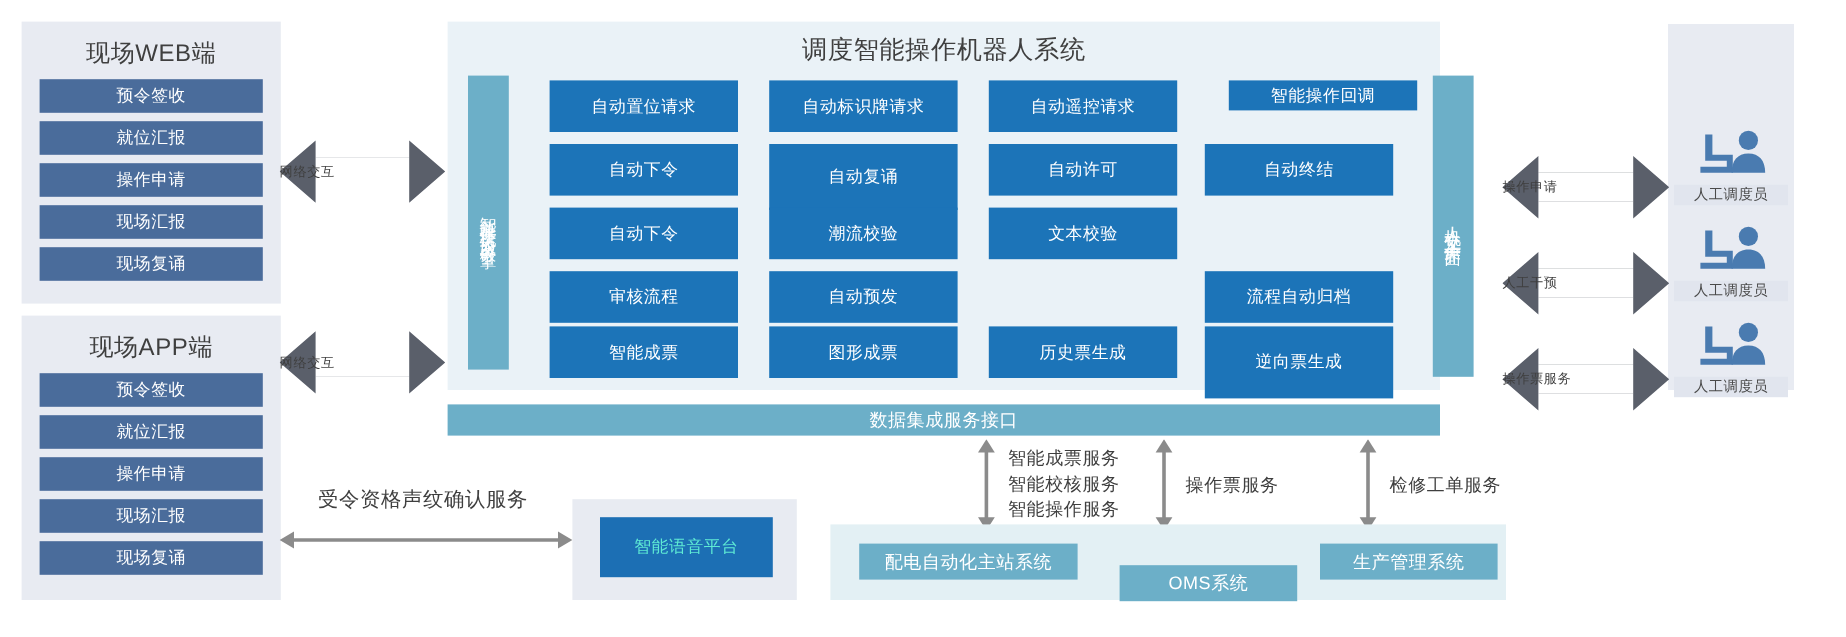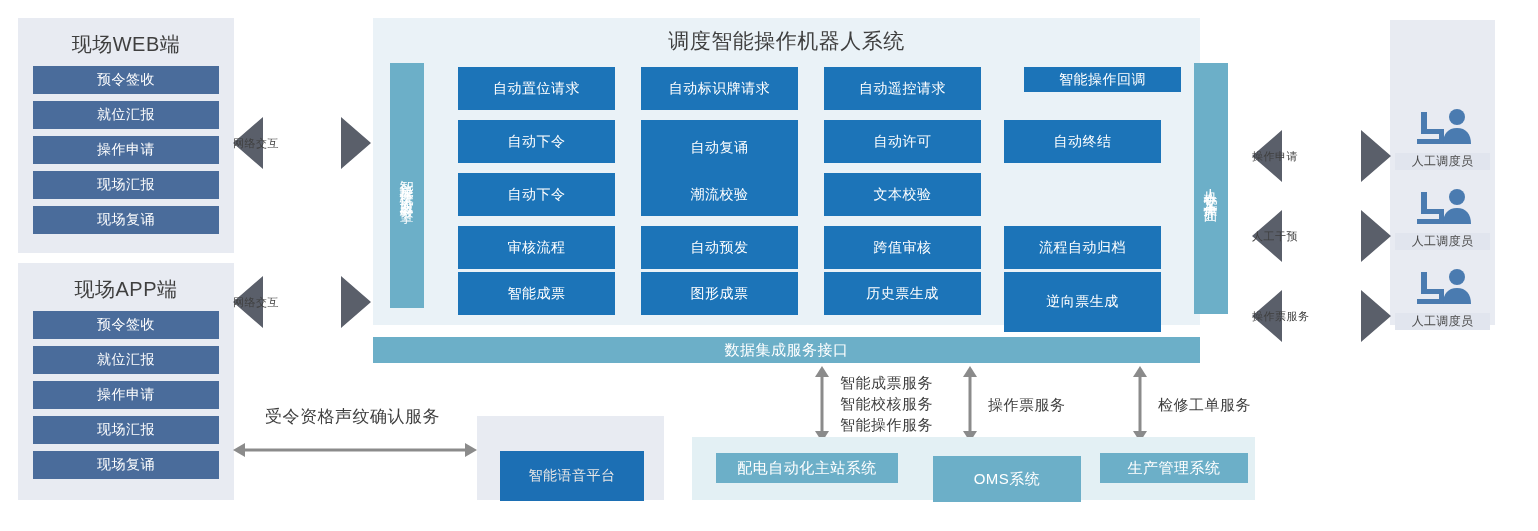--- a/index.html
+++ b/index.html
@@ -83,25 +83,24 @@
     color:#ffffff;
     font-size:15px;
     display:flex;align-items:center;justify-content:center;
     letter-spacing:.5px;
   }
 
   
   .voice-box{
     position:absolute;
     background:#1c6fb4;
-    color:#e5e5e5;
+    color:#5eead4;
     font-size:14px;
     display:flex;align-items:center;justify-content:center;
     letter-spacing:.5px;
-    margin-top:20px;
   }
 
   
   .sys-box{
     position:absolute;
     background:#6cafc8;
     color:#ffffff;
     font-size:15px;
     display:flex;align-items:center;justify-content:center;
     letter-spacing:.5px;
@@ -210,21 +209,20 @@
   <div class="fn-box" style="left:641px;top:120px;width:157px;height:55px;">自动复诵</div>
   <div class="fn-box" style="left:824px;top:120px;width:157px;height:43px;">自动许可</div>
   <div class="fn-box" style="left:1004px;top:120px;width:157px;height:43px;">自动终结</div>
 
   <div class="fn-box" style="left:458px;top:173px;width:157px;height:43px;">自动下令</div>
   <div class="fn-box" style="left:641px;top:173px;width:157px;height:43px;">潮流校验</div>
   <div class="fn-box" style="left:824px;top:173px;width:157px;height:43px;">文本校验</div>
 
   <div class="fn-box" style="left:458px;top:226px;width:157px;height:43px;">审核流程</div>
   <div class="fn-box" style="left:641px;top:226px;width:157px;height:43px;">自动预发</div>
-  <div class="fn-box" style="left:824px;top:226px;width:157px;height:43px;">跨值审核</div>
   <div class="fn-box" style="left:1004px;top:226px;width:157px;height:43px;">流程自动归档</div>
 
   <div class="fn-box" style="left:458px;top:272px;width:157px;height:43px;">智能成票</div>
   <div class="fn-box" style="left:641px;top:272px;width:157px;height:43px;text-align:center;">图形成票</div>
   <div class="fn-box" style="left:824px;top:272px;width:157px;height:43px;">历史票生成</div>
   <div class="fn-box" style="left:1004px;top:272px;width:157px;height:60px;">逆向票生成</div>
 
   <div class="integration-bar" style="left:373px;top:337px;width:827px;height:26px;">数据集成服务接口</div>
 
   <div class="thin-arrow" style="left:812px;top:366px;width:20px;height:76px;">
@@ -253,21 +251,21 @@
     <svg viewBox="0 0 20 76" preserveAspectRatio="none">
       <line x1="10" y1="10" x2="10" y2="66" stroke="#8b8b8b" stroke-width="3"></line>
       <polygon points="10,0 17,11 3,11" fill="#8b8b8b"></polygon>
       <polygon points="10,76 17,65 3,65" fill="#8b8b8b"></polygon>
     </svg>
   </div>
   <div class="svc-label" style="left:1158px;top:394px;">检修工单服务</div>
 
   <div class="abs panel-lightblue" style="left:692px;top:437px;width:563px;height:63px;"></div>
   <div class="sys-box" style="left:716px;top:453px;width:182px;height:30px;">配电自动化主站系统</div>
-  <div class="sys-box" style="left:933px;top:456px;width:148px;height:46px;">OMS系统</div>
+  <div class="sys-box" style="left:933px;top:471px;width:148px;height:30px;">OMS系统</div>
   <div class="sys-box" style="left:1100px;top:453px;width:148px;height:30px;">生产管理系统</div>
 
   <div class="abs panel-grey" style="left:477px;top:416px;width:187px;height:84px;"></div>
   <div class="voice-box" style="left:500px;top:431px;width:144px;height:50px;">智能语音平台</div>
 
   <div class="voice-svc-label" style="left:265px;top:405px;">受令资格声纹确认服务</div>
   <div class="thin-arrow" style="left:233px;top:440px;width:244px;height:20px;">
     <svg viewBox="0 0 244 20" preserveAspectRatio="none">
       <line x1="11" y1="10" x2="233" y2="10" stroke="#8b8b8b" stroke-width="3"></line>
       <polygon points="0,10 12,3 12,17" fill="#8b8b8b"></polygon>

